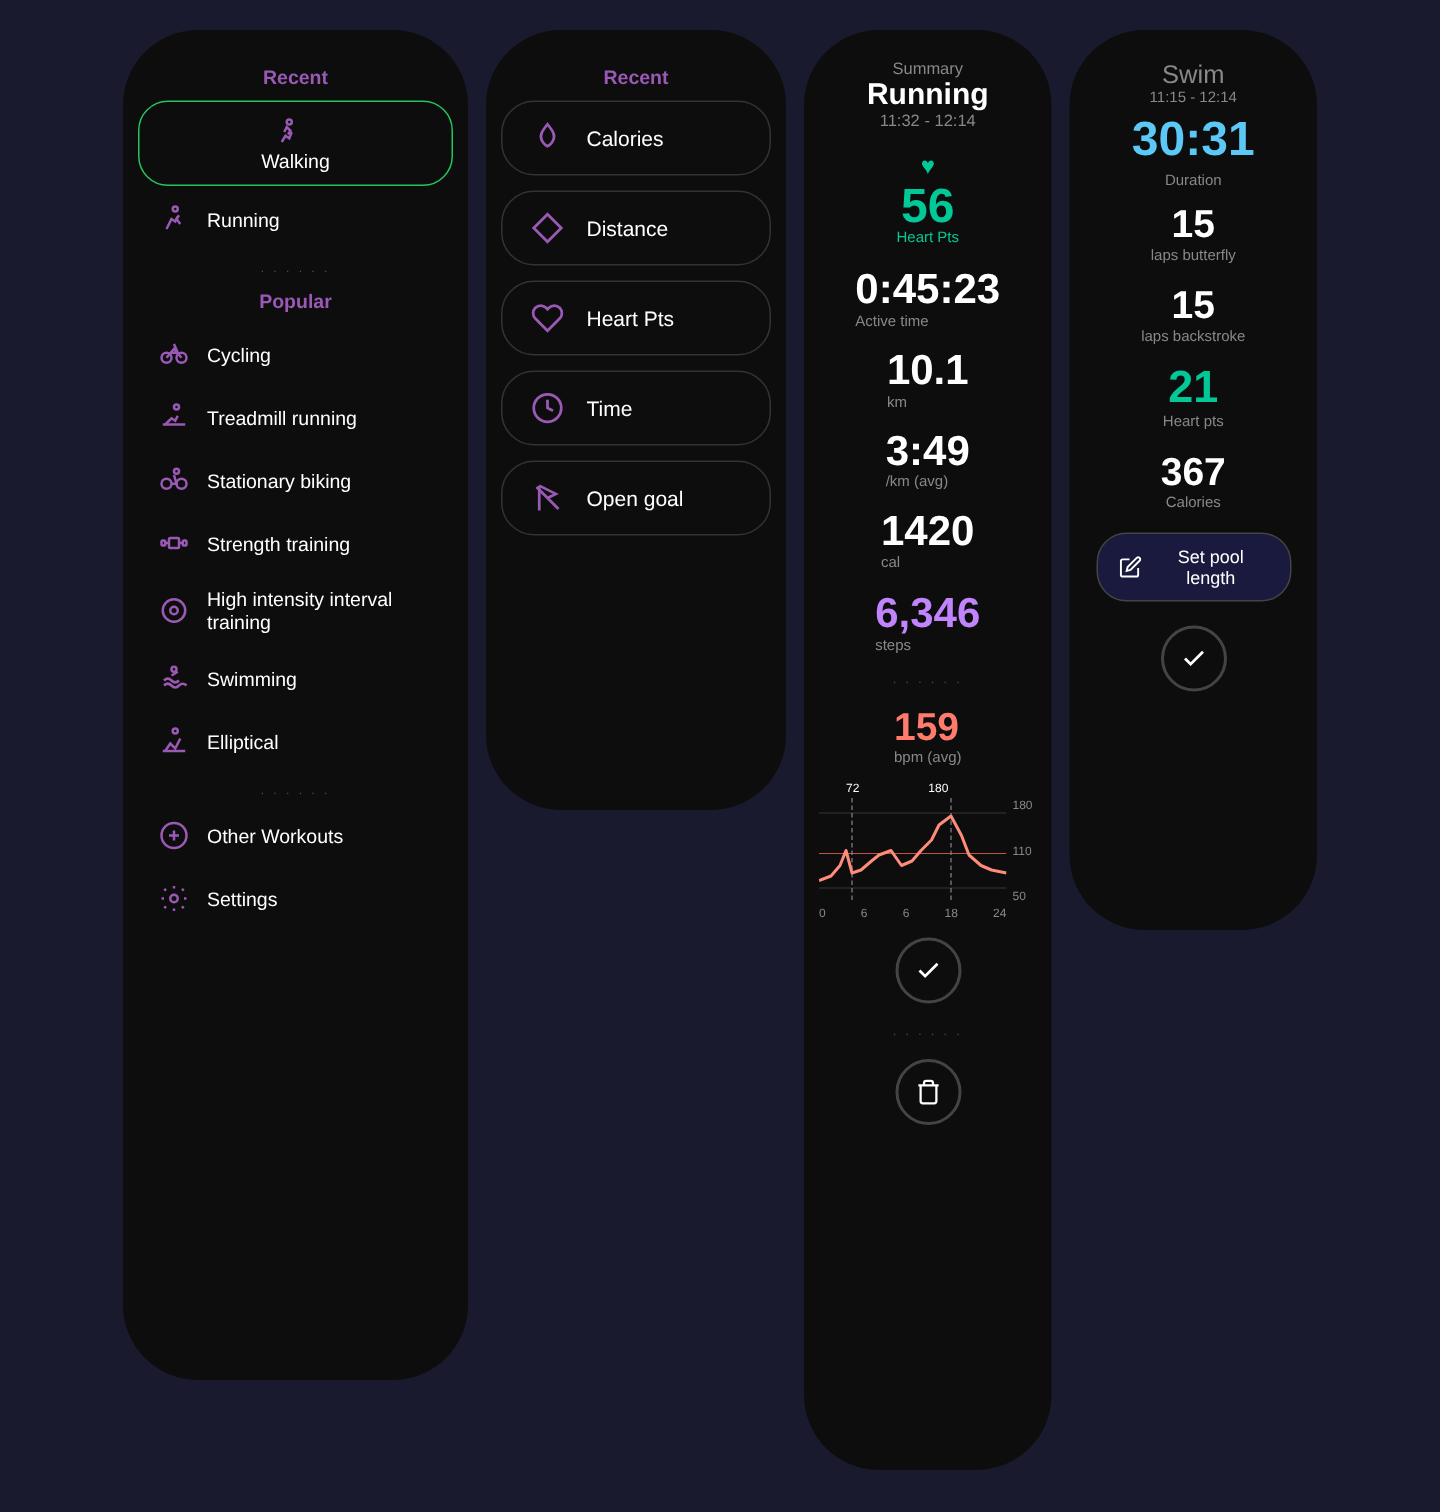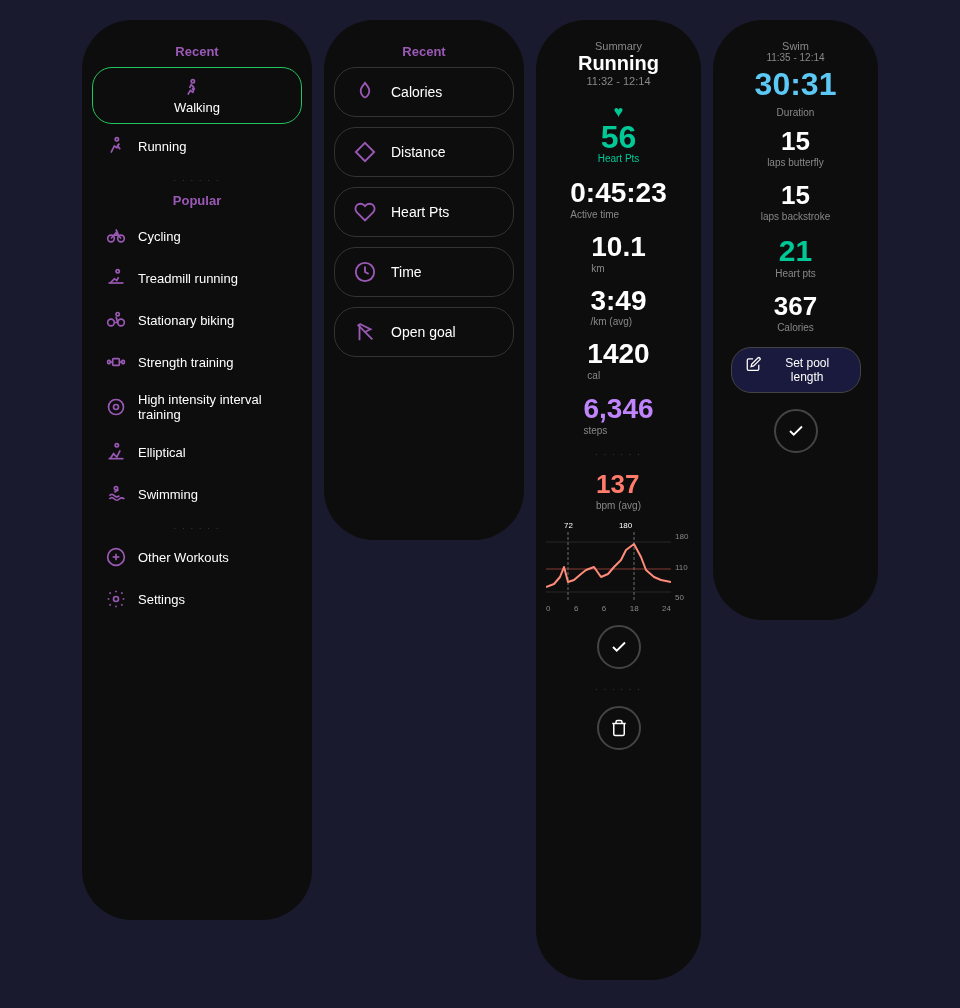--- a/index.html
+++ b/index.html
@@ -223,21 +223,21 @@
     }
 
     
     .swim-header {
       text-align: center;
       margin-bottom: 4px;
     }
 
     .swim-label {
       color: #888;
-      font-size: 11px;
+      font-size: 17px;
     }
 
     .swim-time {
       color: #888;
       font-size: 10px;
     }
 
     .swim-duration {
       color: #5bc8f5;
       font-size: 32px;
@@ -263,21 +263,21 @@
 
     .swim-heart {
       color: #00c896;
       font-size: 30px;
       font-weight: 700;
       text-align: center;
     }
 
     .set-pool-btn {
       display: flex;
-      align-items: flex-start;
+      align-items: center;
       background: #1a1a3e;
       border: 1px solid #444;
       border-radius: 20px;
       padding: 8px 14px;
       color: white;
       font-size: 12px;
       cursor: pointer;
       margin: 8px 0;
       gap: 8px;
       width: 130px;
@@ -370,38 +370,38 @@
         <circle cx="12" cy="12" r="3"></circle>
       </svg>
     </div>
     <span>High intensity interval training</span>
   </div>
 
 
   <div class="workout-item">
     <div class="workout-icon">
       <svg viewBox="0 0 24 24" fill="none" stroke="#9b59b6" stroke-width="2">
-        <circle cx="13" cy="4" r="2"></circle>
-        <path d="M5 20l4-6 4 4 4-8"></path>
-        <line x1="3" y1="20" x2="21" y2="20"></line>
-      </svg>
-    </div>
-    <span>Elliptical</span>
-  </div>
-
-  <div class="workout-item">
-    <div class="workout-icon">
-      <svg viewBox="0 0 24 24" fill="none" stroke="#9b59b6" stroke-width="2">
         <circle cx="12" cy="5" r="2"></circle>
         <path d="M4 18c2-2 4-2 6 0s4 2 6 0 4-2 6 0"></path>
         <path d="M4 14c2-2 4-2 6 0s4 2 6 0"></path>
         <path d="M10 10l5-3"></path>
       </svg>
     </div>
     <span>Swimming</span>
+  </div>
+
+  <div class="workout-item">
+    <div class="workout-icon">
+      <svg viewBox="0 0 24 24" fill="none" stroke="#9b59b6" stroke-width="2">
+        <circle cx="13" cy="4" r="2"></circle>
+        <path d="M5 20l4-6 4 4 4-8"></path>
+        <line x1="3" y1="20" x2="21" y2="20"></line>
+      </svg>
+    </div>
+    <span>Elliptical</span>
   </div>
 
   <div class="divider-dots">. . . . . .</div>
 
   <div class="workout-item">
     <div class="workout-icon">
       <svg viewBox="0 0 24 24" fill="none" stroke="#9b59b6" stroke-width="2">
         <circle cx="12" cy="12" r="10"></circle>
         <line x1="12" y1="8" x2="12" y2="16"></line>
         <line x1="8" y1="12" x2="16" y2="12"></line>
@@ -507,21 +507,21 @@
   </div>
 
   <div class="stat-row">
     <div class="stat-purple">6,346</div>
     <div class="stat-label">steps</div>
   </div>
 
   <div class="divider-dots">. . . . . .</div>
 
   <div class="stat-row">
-    <div class="stat-red">137</div>
+    <div class="stat-red">159</div>
     <div class="stat-label">bpm (avg)</div>
   </div>
 
   <div style="position:relative; width:145px; margin: 4px 0;">
     <div style="display:flex; gap:2px; margin-bottom:2px;">
       <span style="color:white;font-size:8px;margin-left:18px;">72</span>
       <span style="color:white;font-size:8px;margin-left:44px;">180</span>
     </div>
     <div style="position:relative; display:flex;">
       <svg width="125" height="70" viewBox="0 0 125 70">
@@ -562,21 +562,21 @@
     <svg width="18" height="18" viewBox="0 0 24 24" fill="none" stroke="white" stroke-width="2">
       <polyline points="3 6 5 6 21 6"></polyline>
       <path d="M19 6v14a2 2 0 0 1-2 2H7a2 2 0 0 1-2-2V6m3 0V4a2 2 0 0 1 2-2h4a2 2 0 0 1 2 2v2"></path>
     </svg>
   </button>
 </div>
 
 <div class="panel panel-4">
   <div class="swim-header">
     <div class="swim-label">Swim</div>
-    <div class="swim-time">11:35 - 12:14</div>
+    <div class="swim-time">11:15 - 12:14</div>
   </div>
 
   <div class="swim-duration">30:31</div>
   <div style="text-align:center;">
     <span style="color:#888;font-size:10px;">Duration</span>
   </div>
 
   <div class="swim-stat">
     <div class="swim-stat-value">15</div>
     <div class="swim-stat-label">laps butterfly</div>

